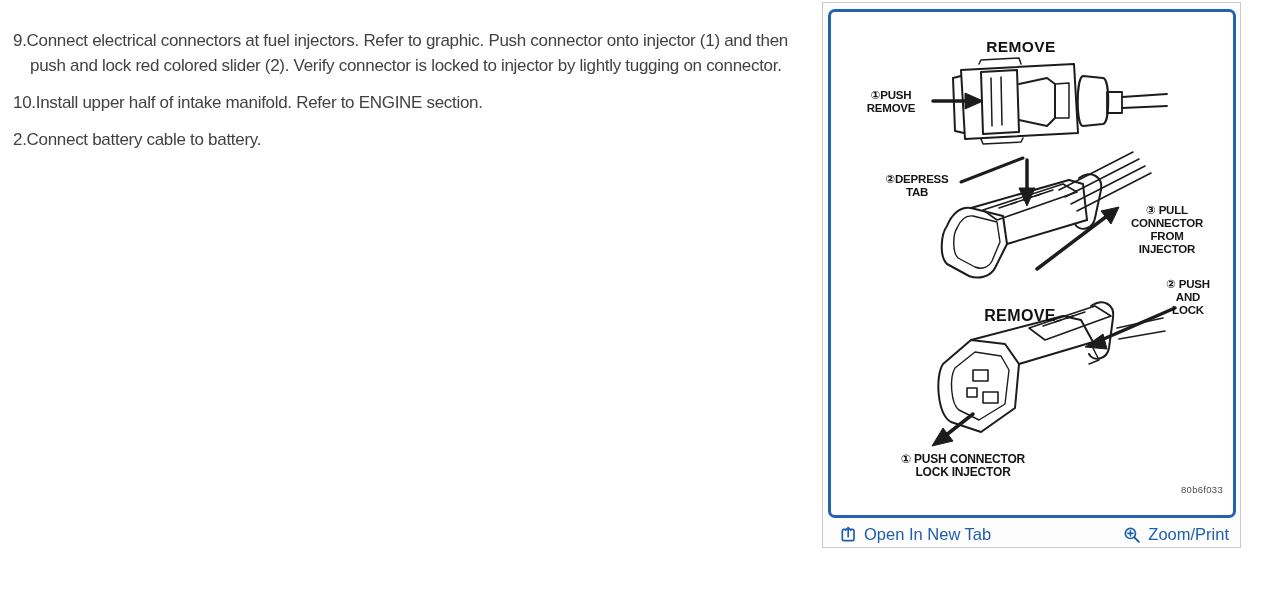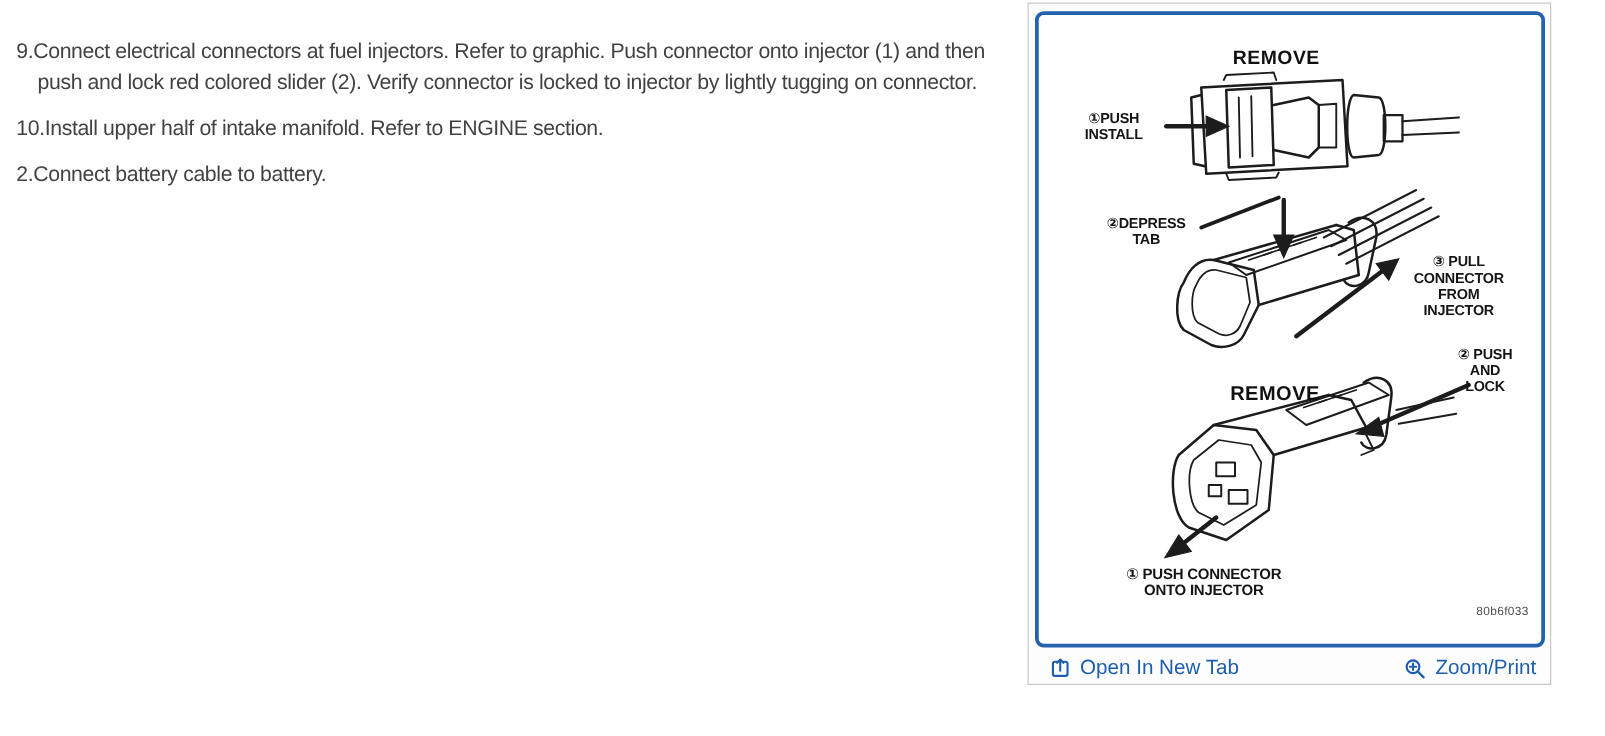--- a/index.html
+++ b/index.html
@@ -151,38 +151,38 @@
         <line x1="344" y1="296" x2="268" y2="329" stroke-width="3.5"></line>
         <polygon class="arrowhead" points="254,335 272,322 276,337"></polygon>
 
         <line x1="142" y1="402" x2="114" y2="424" stroke-width="3.5"></line>
         <polygon class="arrowhead" points="101,434 112,416 122,429"></polygon>
       </svg>
 
       <div class="section-title" style="left:128px; top:26px; width:124px;">REMOVE</div>
 
       <div class="diagram-label" style="left:20px; top:77px; width:80px;">①PUSH
-INSTALL</div>
+REMOVE</div>
 
       <div class="diagram-label" style="left:42px; top:161px; width:88px;">②DEPRESS
 TAB</div>
 
       <div class="diagram-label" style="left:290px; top:192px; width:92px;">③ PULL
 CONNECTOR
 FROM
 INJECTOR</div>
 
       <div class="section-title" style="left:145px; top:295px; width:88px; font-size:16px;">REMOVE</div>
 
       <div class="diagram-label" style="left:326px; top:266px; width:62px;">② PUSH
 AND
 LOCK</div>
 
       <div class="diagram-label" style="left:58px; top:441px; width:148px; font-size:12px;">① PUSH CONNECTOR
-ONTO INJECTOR</div>
+LOCK INJECTOR</div>
 
       <div class="figure-code">80b6f033</div>
     </div>
   </div>
 
   <div class="figure-footer">
     <a class="footer-link">
       <span class="ico">
         <svg width="17" height="17" viewBox="0 0 16 16">
           <path d="M5.2,3.2 L3.6,3.2 C2.8,3.2 2.2,3.8 2.2,4.6 L2.2,12.4 C2.2,13.2 2.8,13.8 3.6,13.8 L11.8,13.8 C12.6,13.8 13.2,13.2 13.2,12.4 L13.2,4.6 C13.2,3.8 12.6,3.2 11.8,3.2 L10.2,3.2" fill="none" stroke="#1d5fae" stroke-width="1.6" stroke-linecap="round"></path>

